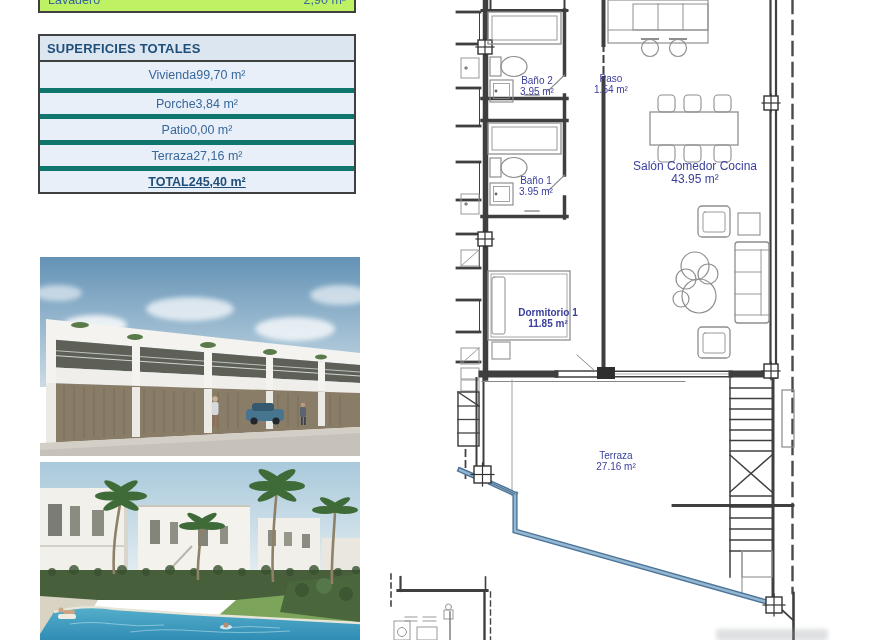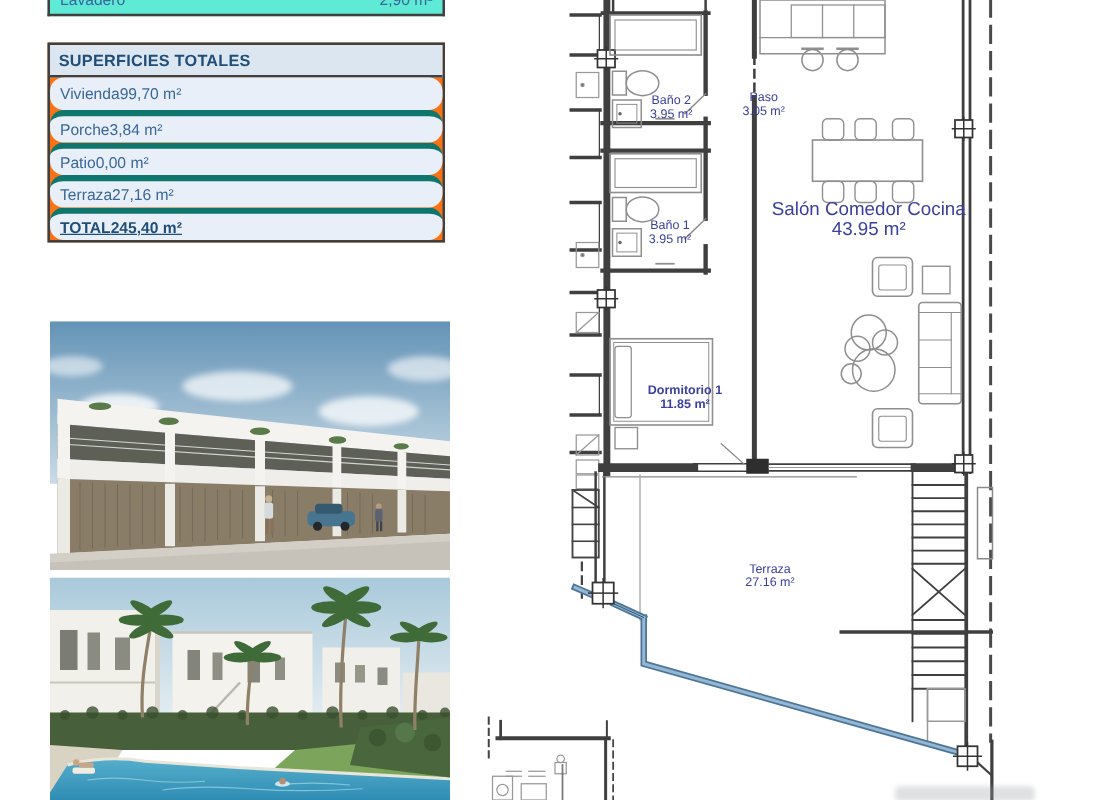--- a/index.html
+++ b/index.html
@@ -5,54 +5,54 @@
   * { margin:0; padding:0; box-sizing:border-box; }
   html,body { background:#fff; }
   .page {
     position:relative; width:880px; height:640px; background:#ffffff;
     overflow:hidden; font-family:"Liberation Sans", sans-serif;
   }
   
   .cutoff-table {
     position:absolute; left:38px; top:0; width:318px; height:13px;
     border-left:2px solid #404040; border-right:2px solid #404040;
-    border-bottom:2px solid #404040; background:#5eead4; overflow:hidden;
+    border-bottom:2px solid #404040; background:#bef264; overflow:hidden;
   }
   .cutoff-table .cut-row {
     position:absolute; top:-11px; left:0; right:0; height:22px;
     display:flex; justify-content:space-between; align-items:center;
     padding:0 8px; color:#38679b; font-size:12.5px;
   }
   .totals-table {
     position:absolute; left:38px; top:34px; width:318px;
-    border:2px solid #404040; background:#f97316;
+    border:2px solid #404040; background:#7f1d1d;
   }
   .t-header {
     height:26px; background:#dce6f1; color:#1f4e79; font-weight:bold;
     font-size:13px; display:flex; align-items:center; padding:0 7px;
     border-bottom:2px solid #404040; letter-spacing:.2px;
   }
   .t-row {
-    height:26px; display:flex; justify-content:flex-start; align-items:center;
-    padding:0 8px; color:#38679b; font-size:12.5px; background:#e9eff8;border-radius:11px;
+    height:26px; display:flex; justify-content:center; align-items:center;
+    padding:0 8px; color:#38679b; font-size:12.5px; background:#e9eff8;
   }
   .t-row + .t-row { border-top:5px solid #0f766e; }
   .t-row.total { font-weight:bold; color:#1f4e79;text-decoration:underline; }
   
   .photo { position:absolute; display:block; }
   #photo1 { left:40px; top:257px; }
   #photo2 { left:40px; top:462px; }
   
   .plan-svg { position:absolute; left:380px; top:0; }
   .room-label {
     position:absolute; transform:translateX(-50%); text-align:center;
     color:#3a3f9c; font-size:10px; line-height:1.07; font-weight:500;
     white-space:nowrap;
   }
-  .room-label.big { font-size:15px; }
+  .room-label.big { font-size:12px; }
   .smudge {
     position:absolute; left:716px; top:629px; width:112px; height:12px;
     background:#9aa0a8; opacity:.32; filter:blur(2px); border-radius:4px;
   }
 </style>
 </head>
 <body>
 
 <div class="page">
 
@@ -551,21 +551,21 @@
       <line x1="70" y1="612" x2="70" y2="640" stroke="#777" stroke-width="1.4"></line>
     </g>
   </svg>
 
   <div class="room-label" style="left:537px; top:76px;">
     <div>Baño 2</div>
       <div>3.95 m²</div>
   </div>
   <div class="room-label" style="left:583px; top:74px;margin-left:28px;">
     <div>Paso</div>
-      <div>3.05 m²</div>
+      <div>1.54 m²</div>
   </div>
   <div class="room-label" style="left:536px; top:176px;">
     <div>Baño 1</div>
       <div>3.95 m²</div>
   </div>
   <div class="room-label big" style="left:695px; top:160px;">
     <div>Salón Comedor Cocina</div>
       <div>43.95 m²</div>
   </div>
   <div class="room-label" style="left:548px; top:308px;font-weight:bold;">

